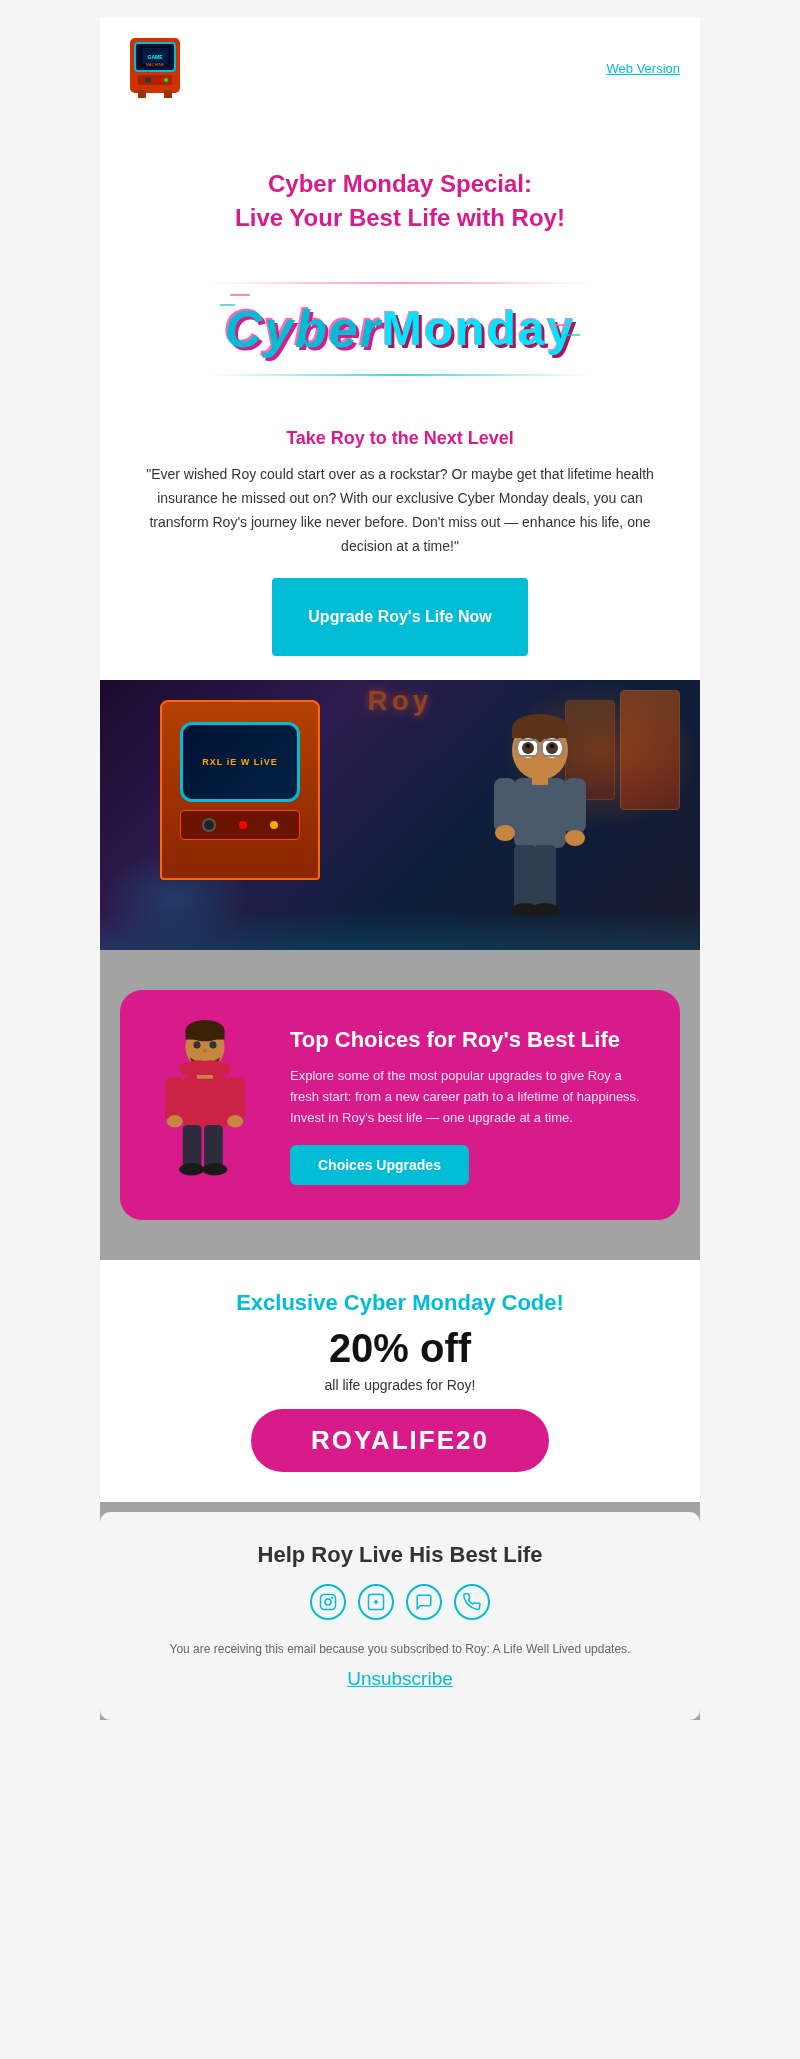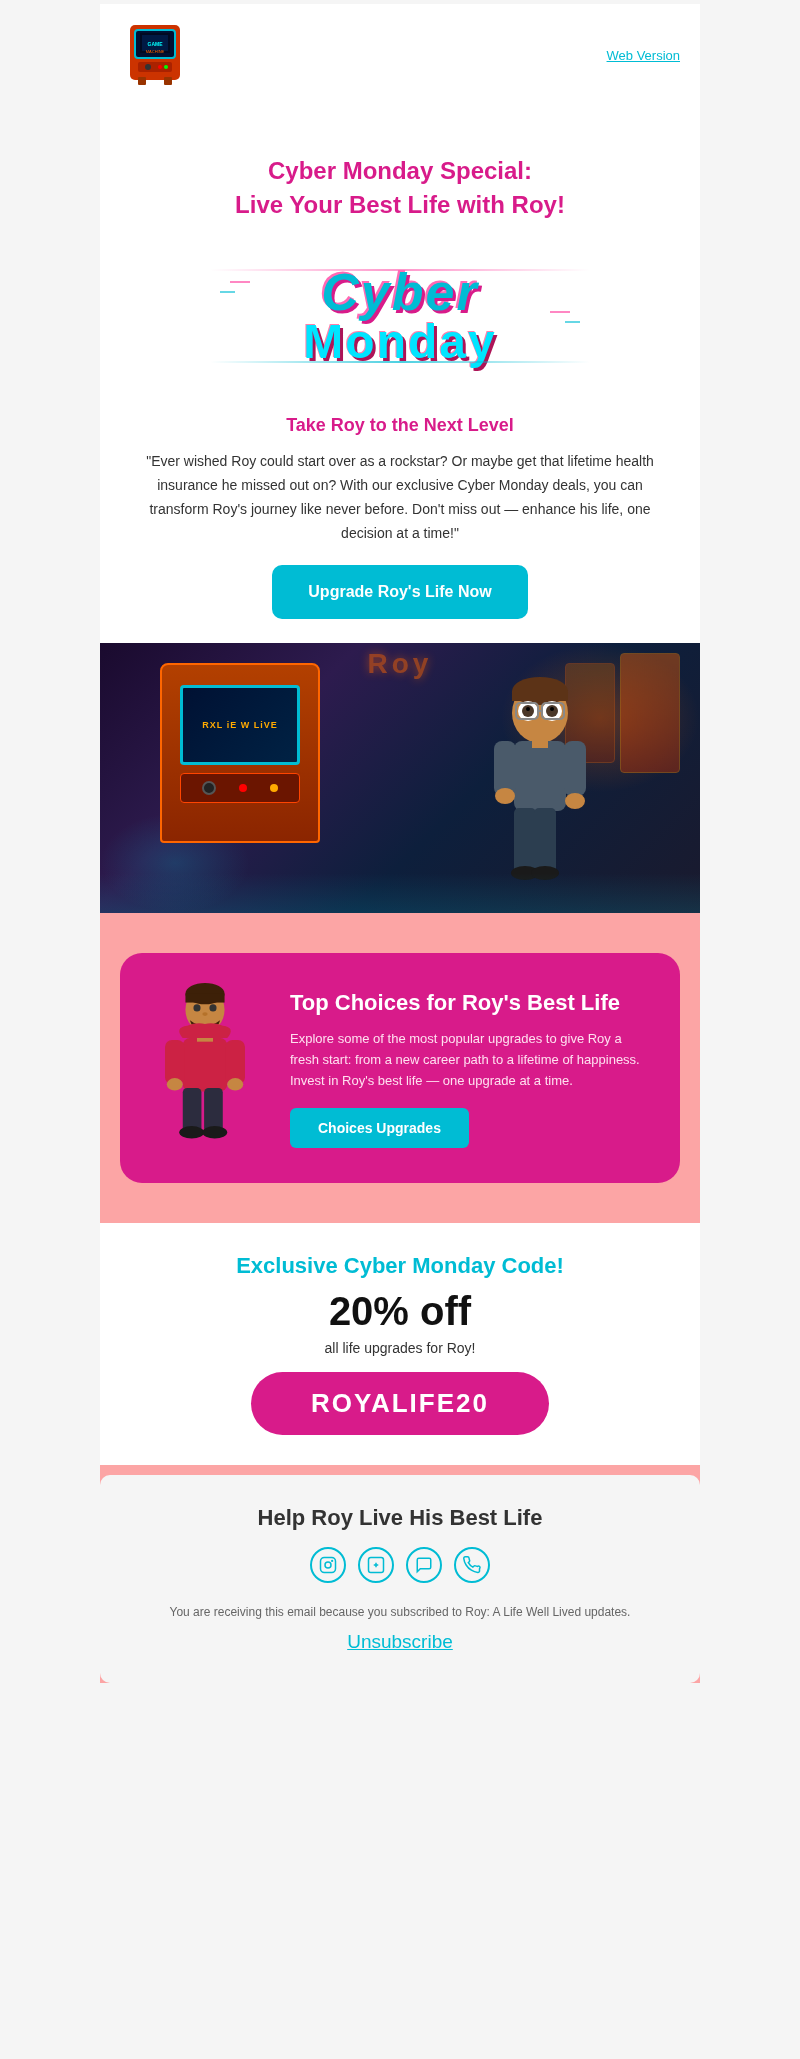--- a/index.html
+++ b/index.html
@@ -3,23 +3,23 @@
   <meta charset="utf-8">
   <style>
     * { margin: 0; padding: 0; box-sizing: border-box; }
     body {
       background: #f5f5f5;
       font-family: Arial, sans-serif;
       width: 800px;
       margin: 0 auto;
     }
     .email-wrapper {
-      background: #fca5a5;
+      background: #a3a3a3;
       width: 600px;
-      margin: 4px auto;
+      margin: 17px auto;
     }
 
     
     .header {
       display: flex;
       justify-content: space-between;
       align-items: center;
       padding: 16px 20px;
       background: #fff;
     }
@@ -53,21 +53,21 @@
       justify-content: center;
       align-items: center;
       padding: 20px 0 10px;
       background: #fff;
     }
     .cyber-monday-graphic {
       width: 320px;
       height: 130px;
       position: relative;
       display: flex;
-      flex-direction: column;
+      flex-direction: row;
       align-items: center;
       justify-content: center;
     }
     .cyber-text-cyber {
       font-size: 52px;
       font-weight: 900;
       color: #00bcd4;
       text-shadow: 3px 3px 0 #d81b8a, -2px -2px 0 #ff69b4;
       letter-spacing: 2px;
       font-style: italic;
@@ -99,22 +99,22 @@
       font-size: 14px;
       line-height: 1.7;
       margin-bottom: 20px;
     }
     .cta-button {
       display: inline-block;
       background: #00bcd4;
       color: #fff;
       font-size: 16px;
       font-weight: bold;
-      padding: 18px 36px;
-      border-radius: 10px;
+      padding: 30px 36px;
+      border-radius: 4px;
       cursor: pointer;
       border: none;
       text-decoration: none;
     }
 
     
     .arcade-image-section {
       width: 100%;
       overflow: hidden;
     }
@@ -141,21 +141,21 @@
       border-radius: 8px 8px 4px 4px;
       position: relative;
       border: 2px solid #ff6600;
     }
     .cabinet-screen {
       width: 120px;
       height: 80px;
       background: linear-gradient(135deg, #001133, #002244);
       margin: 20px auto 0;
       border: 3px solid #00bcd4;
-      border-radius: 4px;
+      border-radius: 12px;
       display: flex;
       align-items: center;
       justify-content: center;
       font-size: 9px;
       color: #00ffff;
       text-align: center;
       font-weight: bold;
       line-height: 1.3;
       letter-spacing: 1px;
     }

